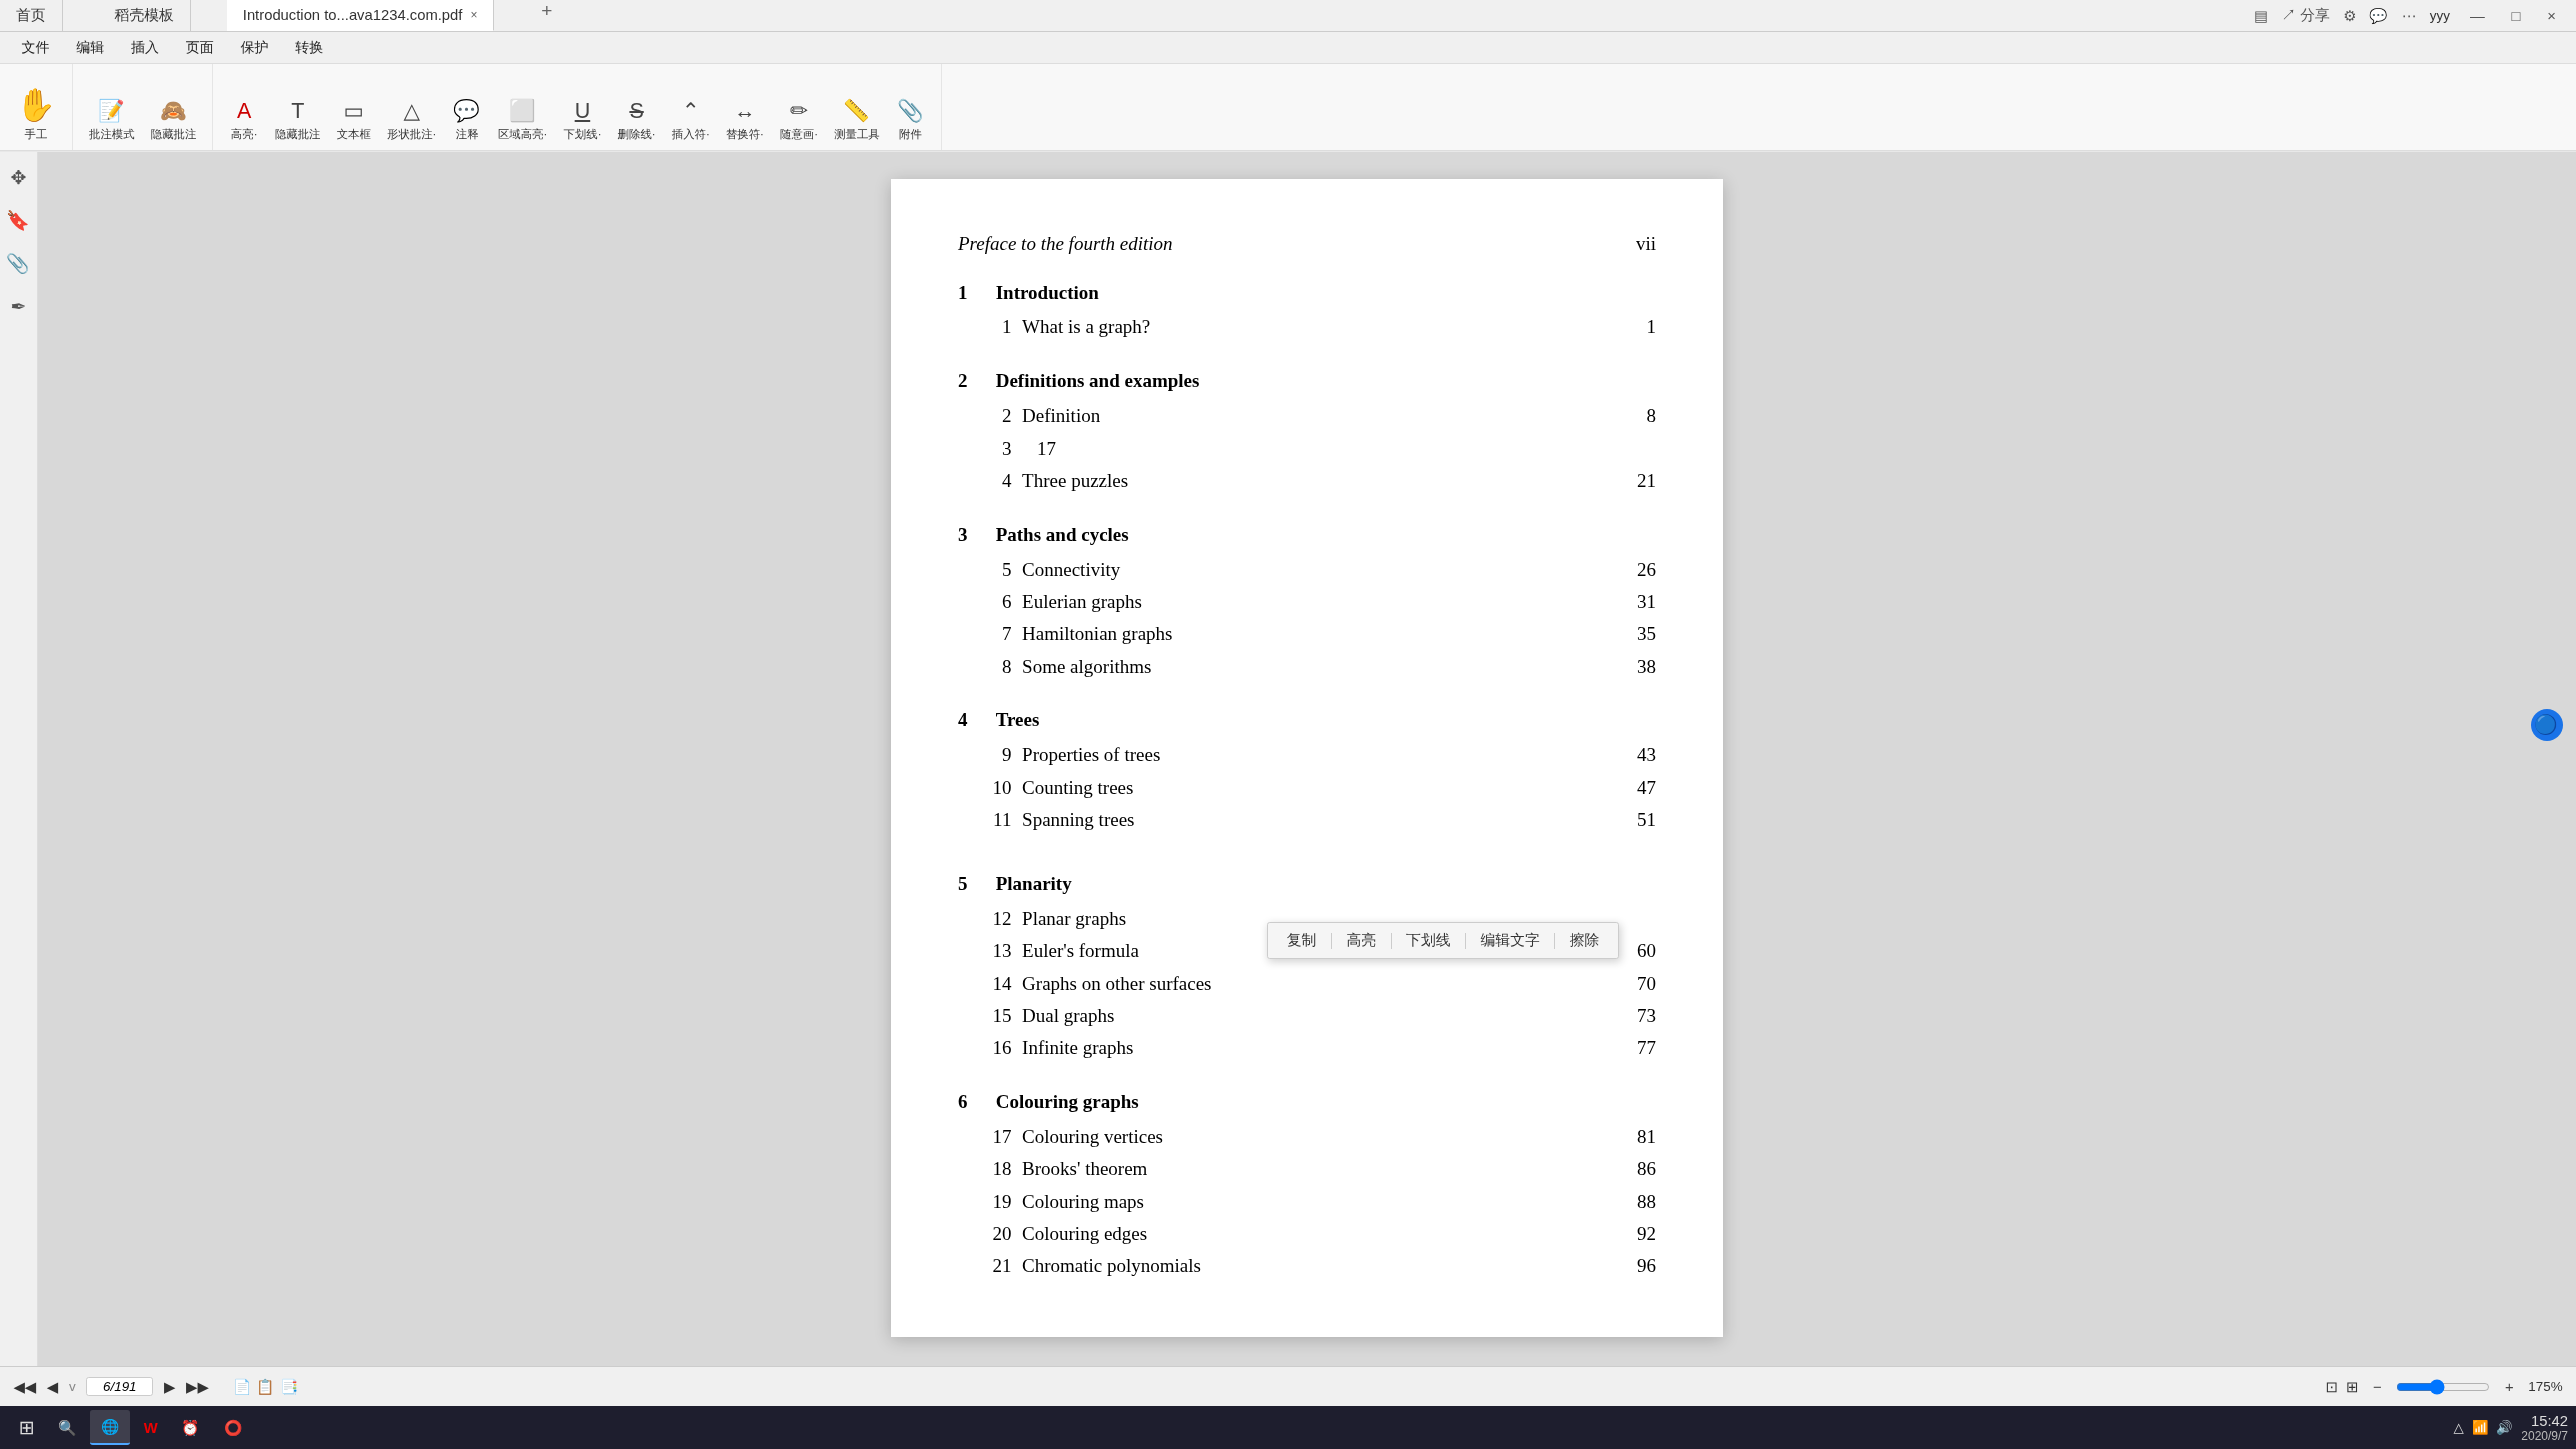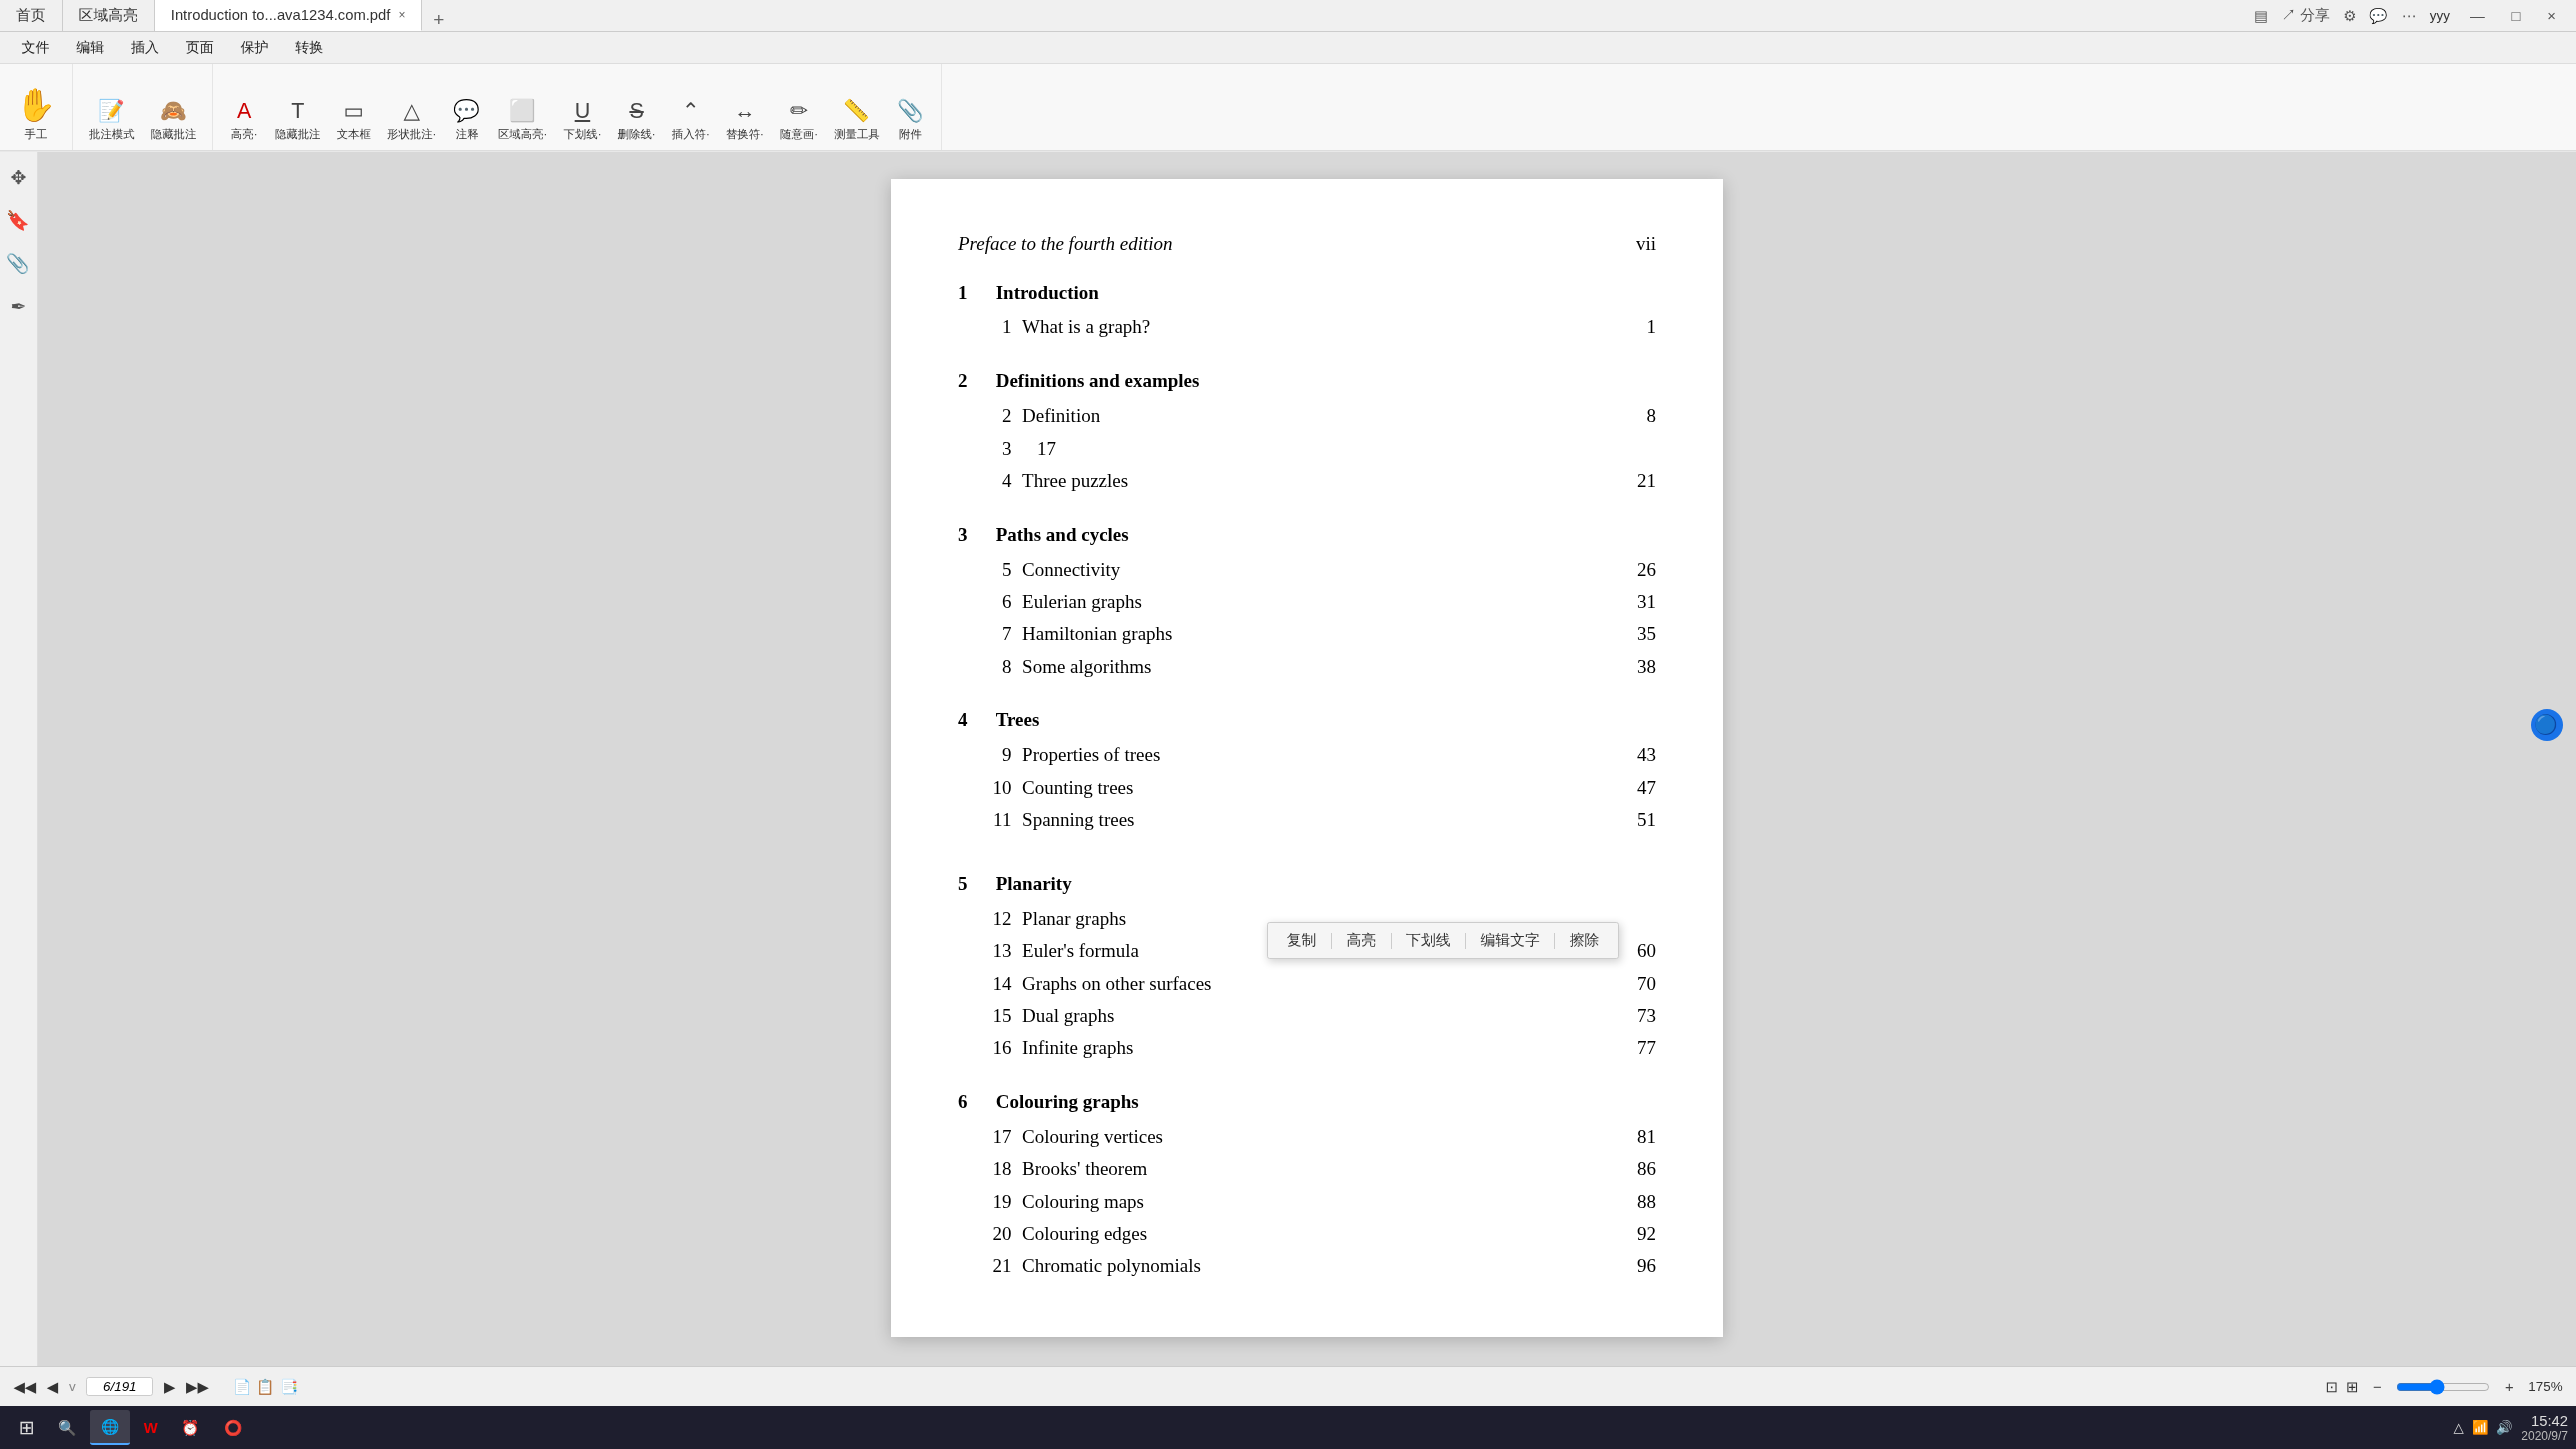--- a/index.html
+++ b/index.html
@@ -19,22 +19,23 @@
       top: 0; left: 0; right: 0;
       height: 32px;
       background: #f0f0f0;
       display: flex;
       align-items: center;
       border-bottom: 0.7px solid #ccc;
       z-index: 100;
     }
     .title-bar-tabs {
       display: flex;
-      align-items: flex-end;
+      align-items: flex-start;
       height: 100%;
+      gap: 36px;
     }
     .tab-item {
       display: flex;
       align-items: center;
       padding: 0 16px;
       font-size: 14.8px;
       cursor: pointer;
       border-right: 0.7px solid #ccc;
       height: 100%;
       white-space: nowrap;
@@ -390,21 +391,21 @@
   </style>
 </head>
 <body>
 
 <div class="title-bar">
   <div class="title-bar-tabs">
     <div class="tab-item">
       <span>首页</span>
     </div>
     <div class="tab-item">
-      <span>区域高亮</span>
+      <span>稻壳模板</span>
     </div>
     <div class="tab-item active">
       <span>Introduction to...ava1234.com.pdf</span>
       <span class="close-btn">×</span>
     </div>
     <div class="tab-add">
       <span>+</span>
     </div>
   </div>
   <div class="title-bar-right">

